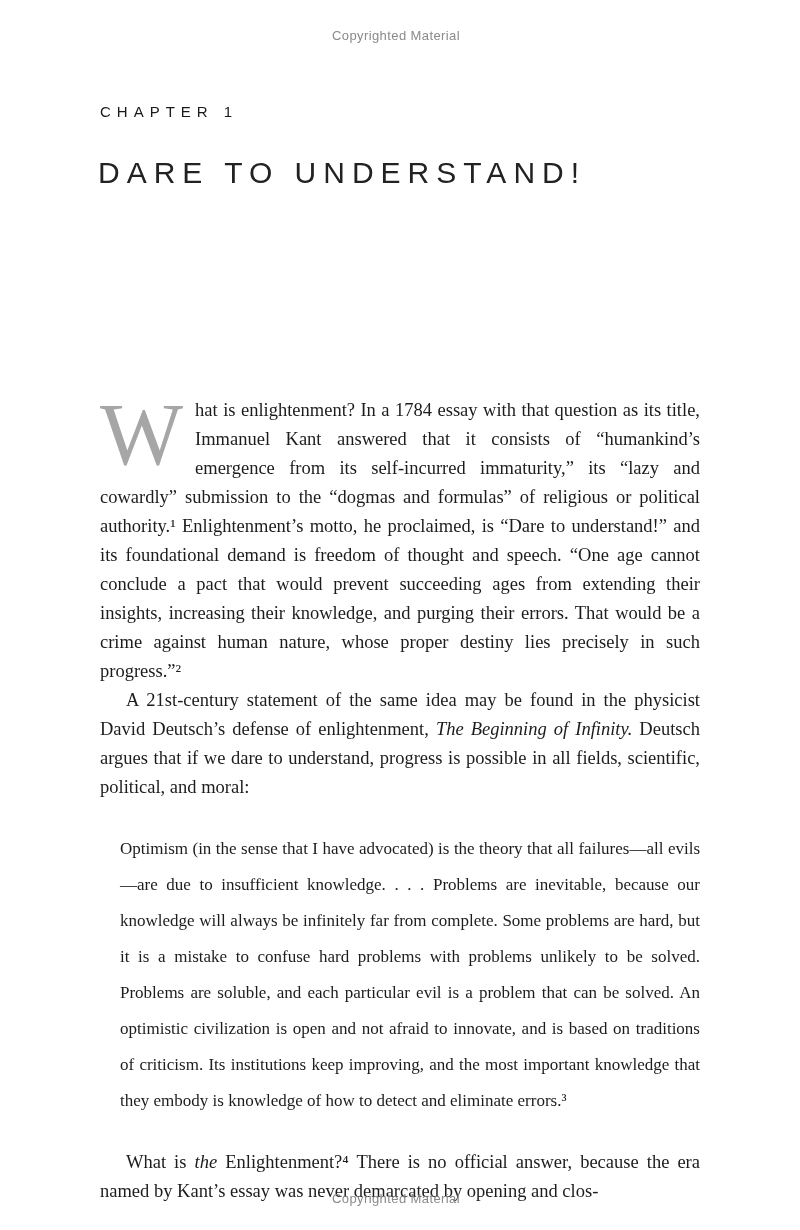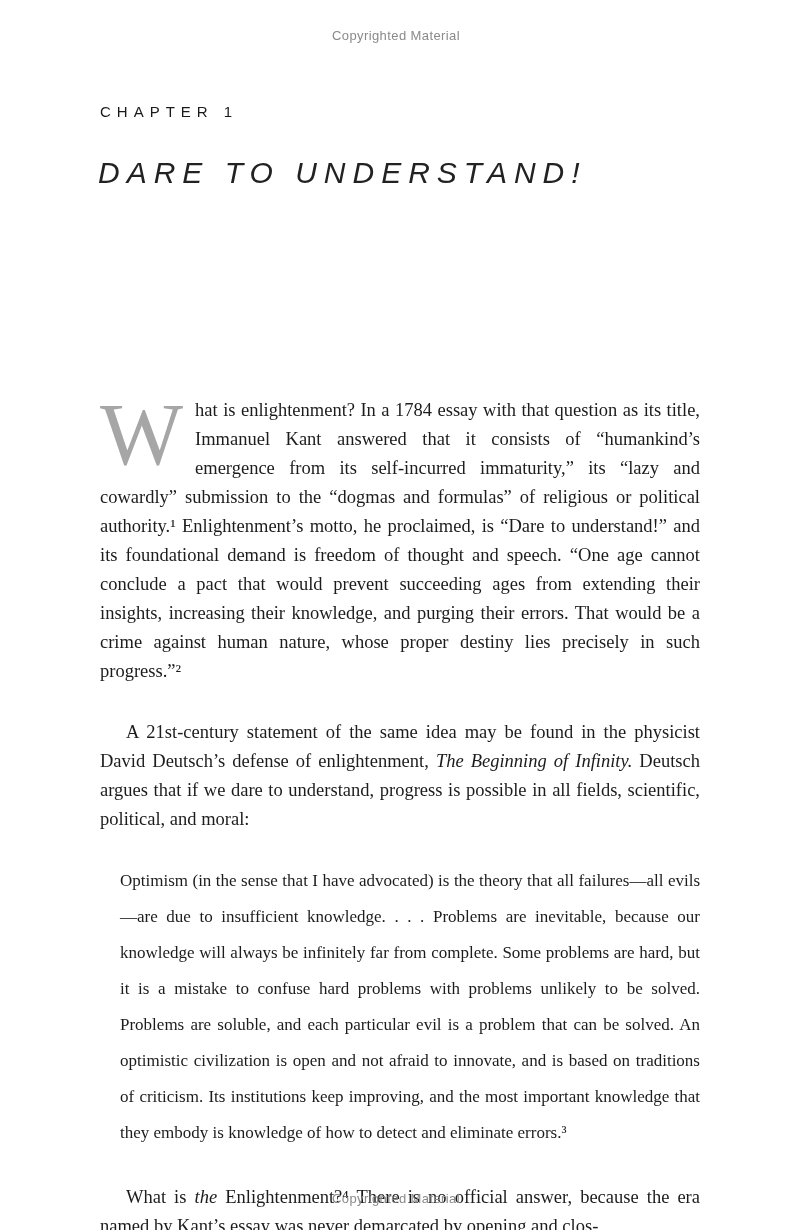--- a/index.html
+++ b/index.html
@@ -43,34 +43,33 @@
   .chapter-title {
     position: absolute;
     top: 156px;
     left: 98px;
     margin: 0;
     font-family: "Liberation Sans", sans-serif;
     font-weight: 400;
     font-size: 30px;
     letter-spacing: 7px;
     color: #222222;
-    font-style: italic;
   }
 
   .content {
     position: absolute;
     top: 396px;
     left: 100px;
     width: 600px;
     font-size: 18.5px;
     line-height: 29px;
     text-align: justify;
   }
   .content p { margin: 0; }
-  .para.indent { text-indent: 26px; margin-top: 32px; }
+  .para.indent { text-indent: 26px; }
 
   .dropcap {
     float: left;
     font-family: "Liberation Serif", serif;
     font-size: 88px;
     line-height: 68px;
     color: #a6a6a6;
     margin: 5px 12px 0 0;
   }
 

